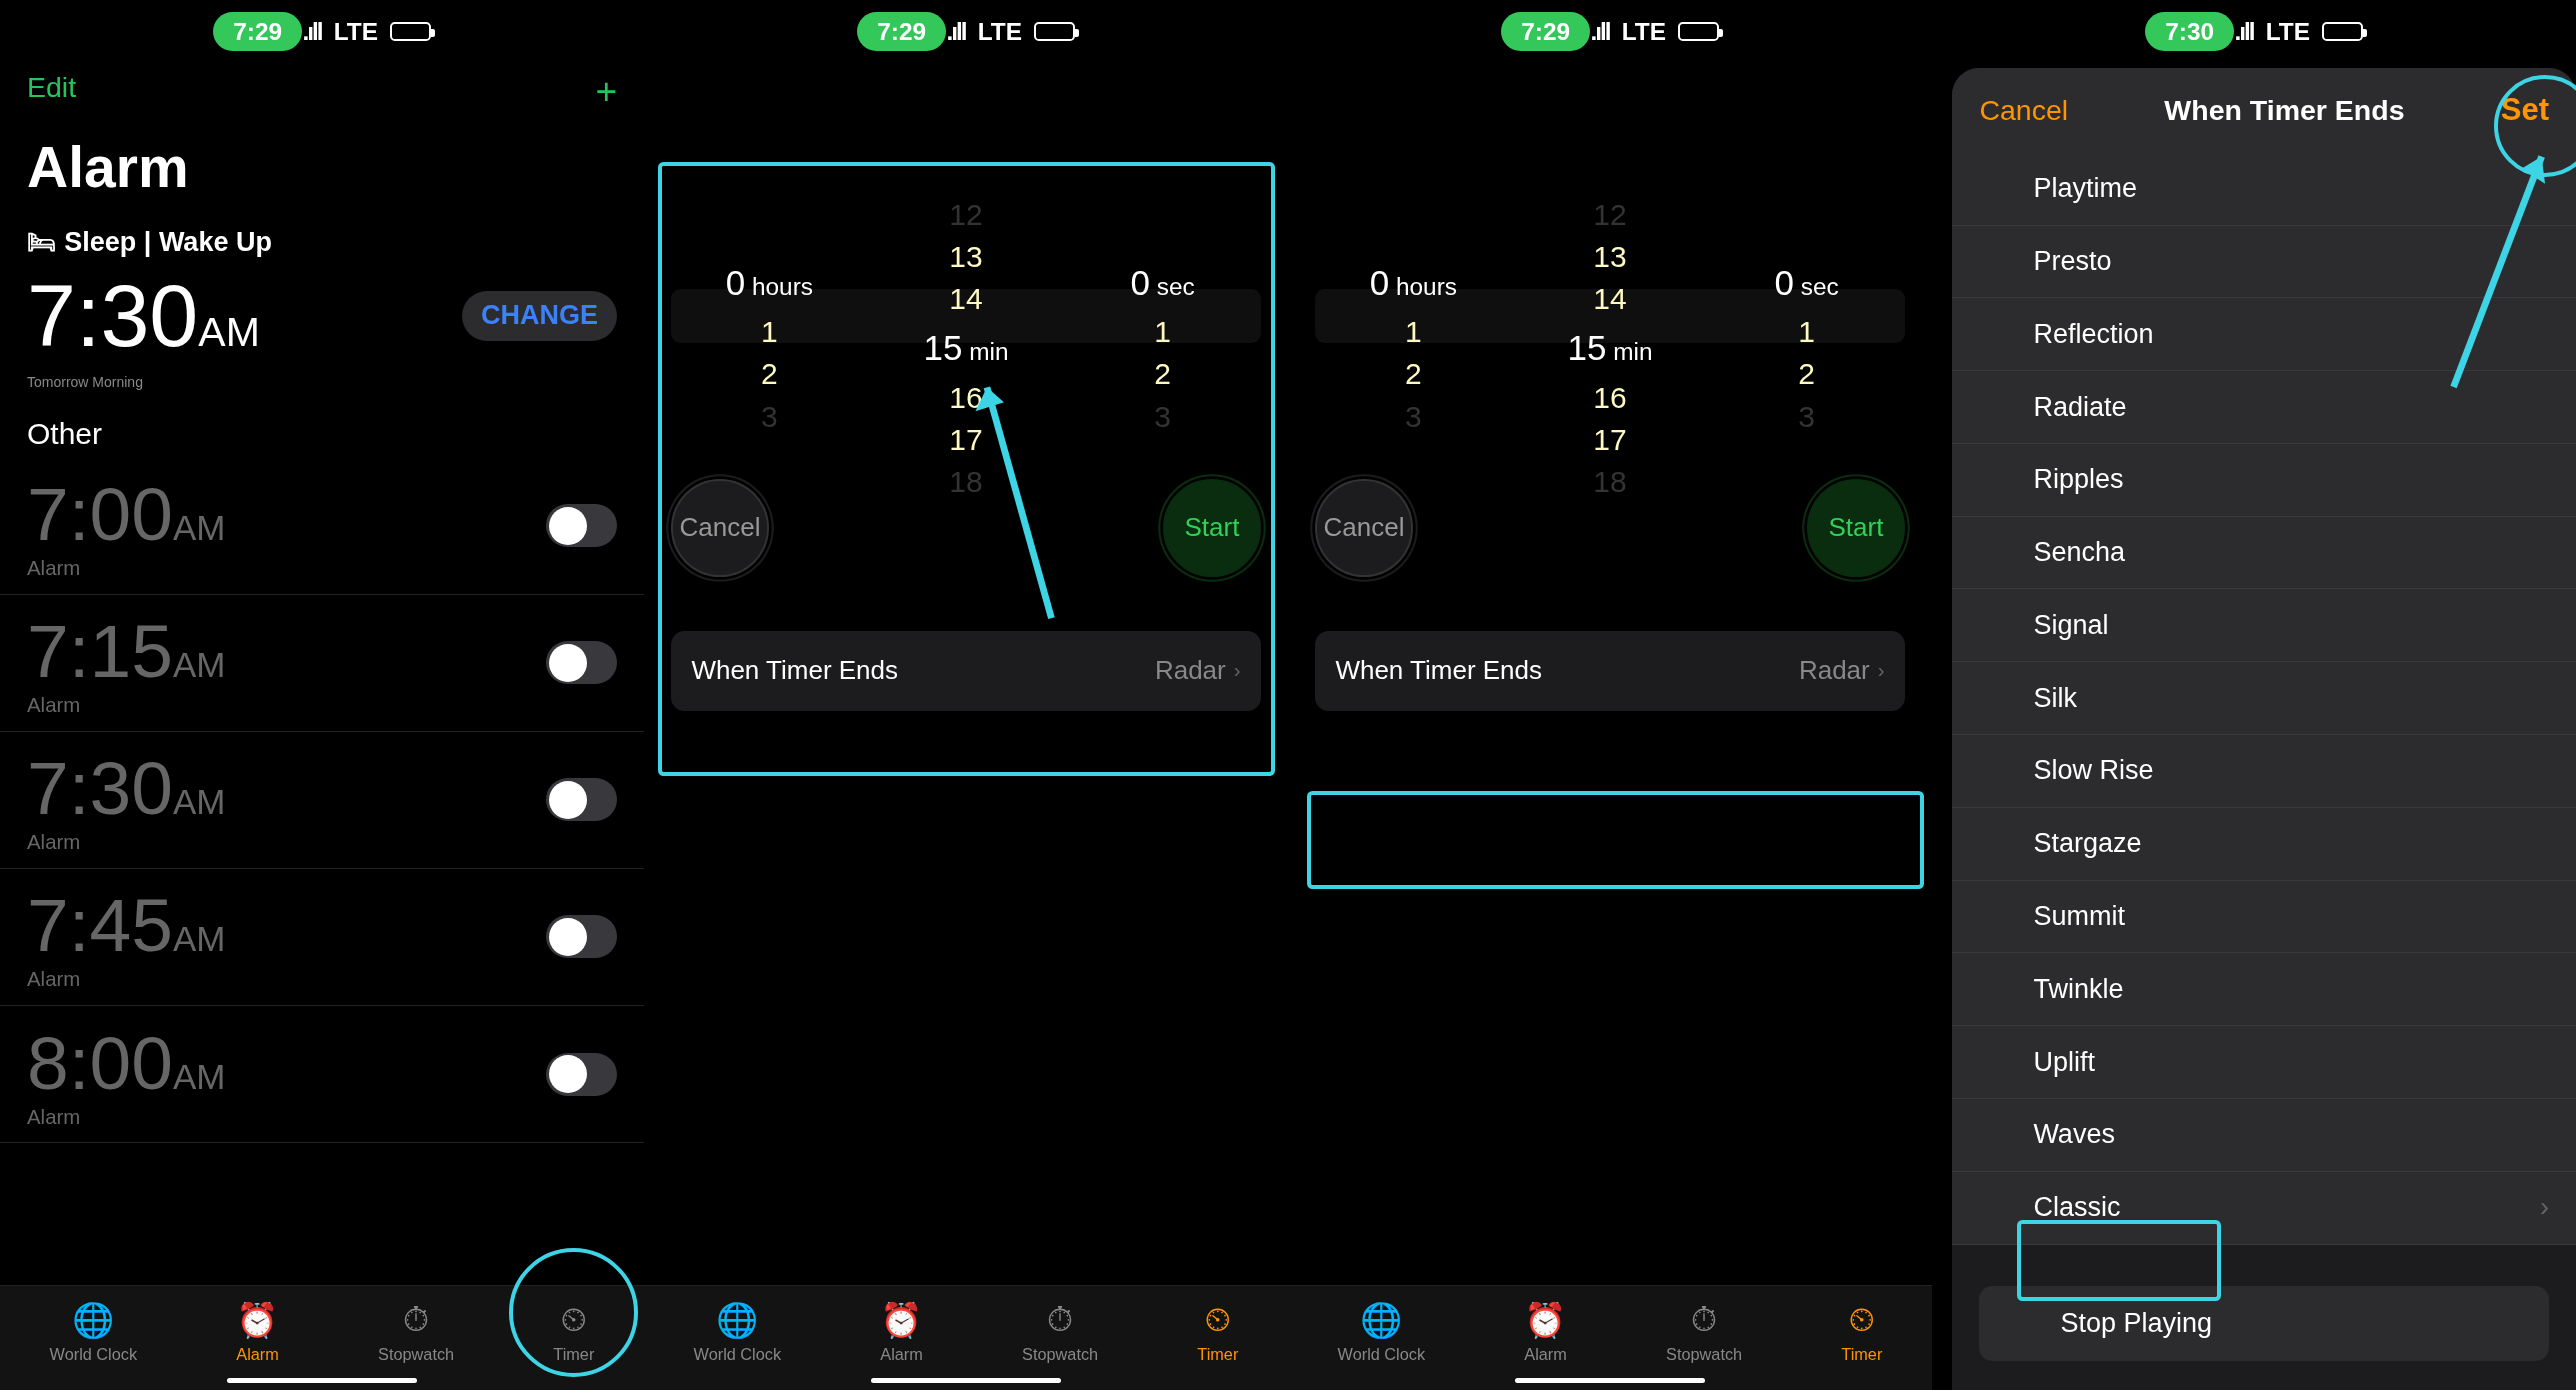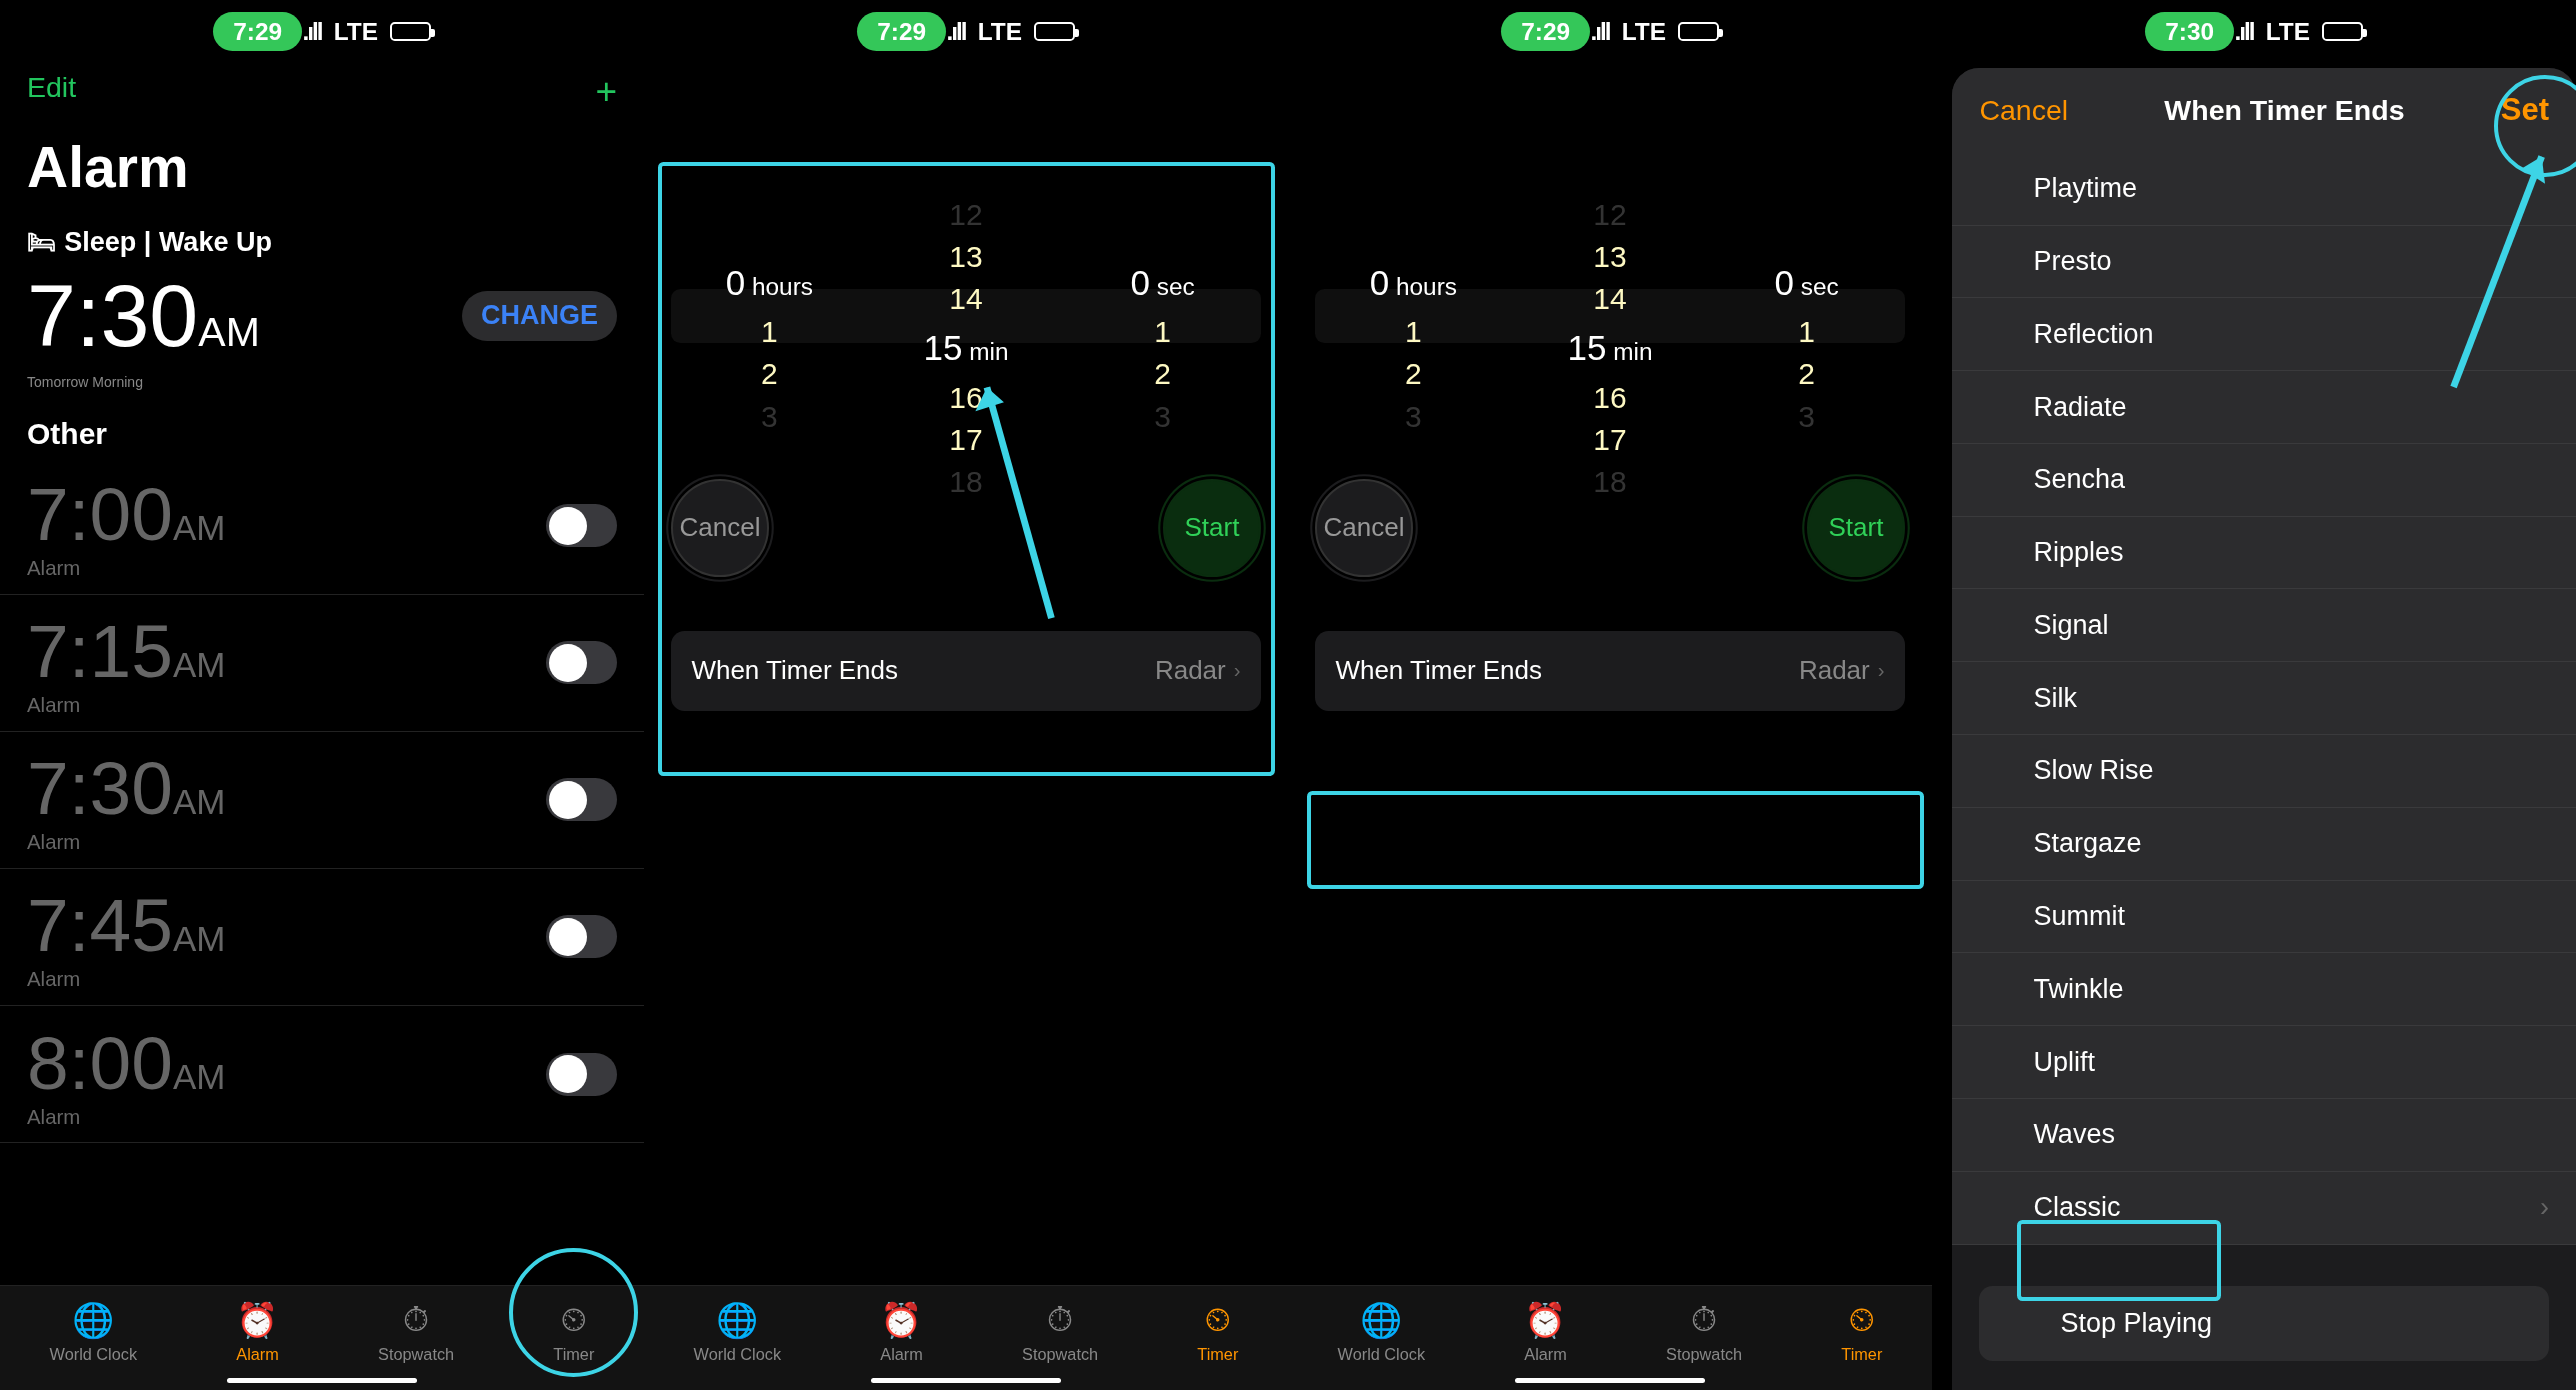--- a/index.html
+++ b/index.html
@@ -56,21 +56,21 @@
 }
 .bed-icon { font-size: 23px; }
 .sleep-row { display: flex; justify-content: space-between; align-items: center; padding: 0 27px 13.6px 27px; }
 .big-time { font-size: 88px; font-weight: 200; display: flex; align-items: baseline; color: #fff; }
 .big-ampm { font-size: 41px; font-weight: 400; }
 .sub-text { font-size: 14px; color: #888; padding: 0 27px; margin-top: -6.8px; }
 .change-btn {
   border: none; background: #2c2c2e; color: #3b82f6;
   padding: 9.5px 19px; border-radius: 27px; font-size: 27px; font-weight: 600;
 }
-.other-label { font-size: 30px; font-weight: 700; color: #fff; padding: 27px 27px 6.8px 27px; }
+.other-label { font-size: 30px; font-weight: 400; color: #fff; padding: 27px 27px 6.8px 27px; }
 .alarm-item {
   display: flex; justify-content: space-between; align-items: center;
   padding: 13.6px 27px; border-bottom: 0.7px solid #222;
 }
 .alarm-item .big-time { font-size: 75px; color: #666; }
 .alarm-item .big-ampm { font-size: 35px; color: #666; }
 .alarm-sub { font-size: 20.4px; color: #666; }
 .toggle {
   width: 71px; height: 43px; background: #39393d; border-radius: 22px;
   position: relative; cursor: pointer;
@@ -467,22 +467,22 @@
     <div class="modal-header">
       <span class="cancel">Cancel</span>
       <span class="title">When Timer Ends</span>
       <span class="set">Set</span>
     </div>
     <div class="sound-list" id="sound-list">
         <div class="sound-item">Playtime</div>
         <div class="sound-item">Presto</div>
         <div class="sound-item">Reflection</div>
         <div class="sound-item">Radiate</div>
+        <div class="sound-item">Ripples</div>
         <div class="sound-item">Sencha</div>
-        <div class="sound-item">Ripples</div>
         <div class="sound-item">Signal</div>
         <div class="sound-item">Silk</div>
         <div class="sound-item">Slow Rise</div>
         <div class="sound-item">Stargaze</div>
         <div class="sound-item">Summit</div>
         <div class="sound-item">Twinkle</div>
         <div class="sound-item">Uplift</div>
         <div class="sound-item">Waves</div>
         <div class="sound-item disclosure">Classic</div>
       </div>

